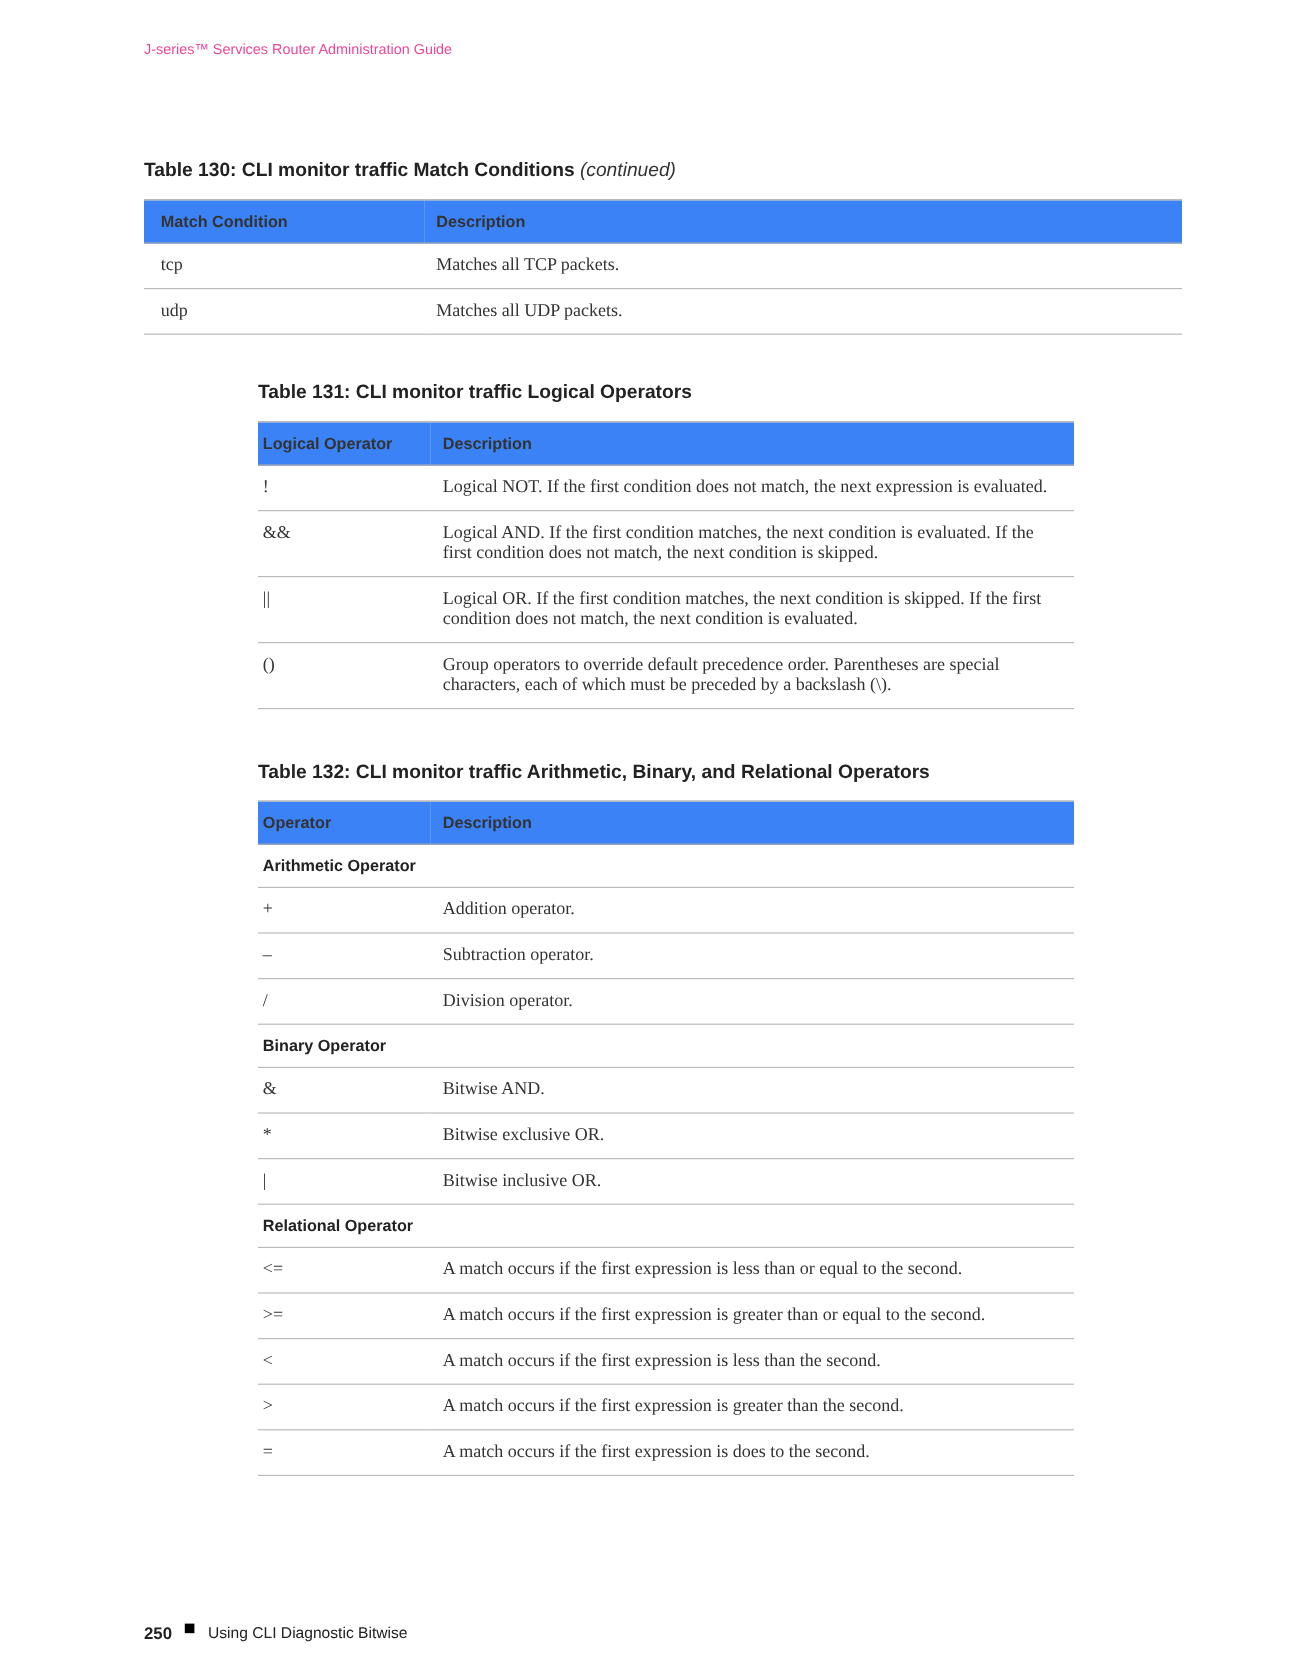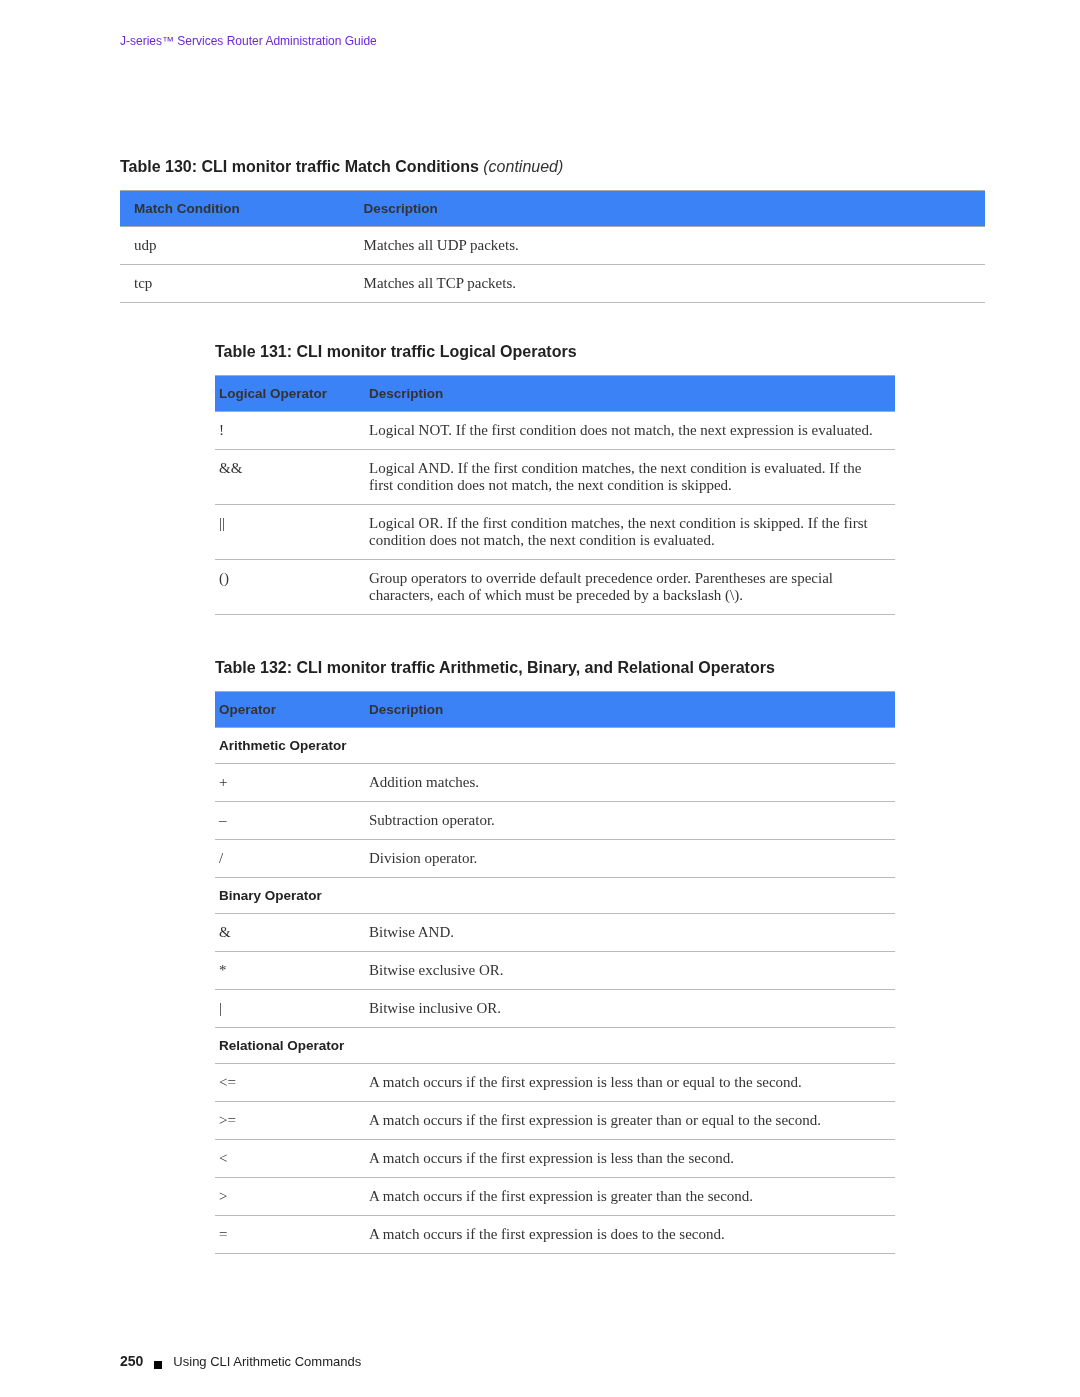--- a/index.html
+++ b/index.html
@@ -12,22 +12,22 @@
   }
   .page {
     padding: 34px 95px 34px 120px;
     box-sizing: border-box;
     min-height: 1397px;
     position: relative;
   }
   .running-head {
     font-family: Arial, Helvetica, sans-serif;
     font-size: 12px;
-    color: #6d28d9;
-    margin-bottom: 110px;
+    color: #ec4899;
+    margin-bottom: 86px;
   }
   .table-caption {
     font-family: Arial, Helvetica, sans-serif;
     font-size: 16px;
     color: #222;
     margin: 0 0 14px 0;
   }
   .table-caption strong { font-weight: 800; }
   .table-caption em { font-style: italic; color: #333; font-weight: 400;}
   table {
@@ -72,21 +72,21 @@
   .table132 th:first-child, .table132 td:first-child { width: 130px; padding-left: 4px;}
 
   .footer {
     position: absolute;
     bottom: 28px;
     left: 120px;
     font-family: Arial, Helvetica, sans-serif;
     font-size: 13px;
     color: #222;
     display: flex;
-    align-items: flex-end;
+    align-items: flex-start;
     gap: 11px;
   }
   .footer .pageno { font-weight: 800; font-size: 14px;}
   .footer .sq { width:8px; height:8px; background:#000; display:inline-block;}
 </style>
 </head>
 <body>
 
 <div class="page">
 
@@ -97,26 +97,26 @@
   </p>
   <table class="table130">
     <thead>
       <tr>
         <th>Match Condition</th>
         <th>Description</th>
       </tr>
     </thead>
     <tbody>
       <tr>
+        <td>tcp</td>
+        <td>Matches all TCP packets.</td>
+      </tr>
+      <tr>
         <td>udp</td>
         <td>Matches all UDP packets.</td>
-      </tr>
-      <tr>
-        <td>tcp</td>
-        <td>Matches all TCP packets.</td>
       </tr>
     </tbody>
   </table>
 
   <div class="inset">
     <p class="table-caption">
       <strong>Table 131: CLI monitor traffic Logical Operators</strong>
     </p>
     <table class="table131">
       <thead>
@@ -156,21 +156,21 @@
           <th>Operator</th>
           <th>Description</th>
         </tr>
       </thead>
       <tbody>
         <tr class="section-row">
           <td colspan="2">Arithmetic Operator</td>
         </tr>
         <tr>
           <td>+</td>
-          <td>Addition matches.</td>
+          <td>Addition operator.</td>
         </tr>
         <tr>
           <td>–</td>
           <td>Subtraction operator.</td>
         </tr>
         <tr>
           <td>/</td>
           <td>Division operator.</td>
         </tr>
 
@@ -213,16 +213,16 @@
           <td>=</td>
           <td>A match occurs if the first expression is does to the second.</td>
         </tr>
       </tbody>
     </table>
   </div>
 
   <div class="footer">
     <span class="pageno">250</span>
     <span class="sq"></span>
-    <span>Using CLI Arithmetic Commands</span>
+    <span>Using CLI Diagnostic Bitwise</span>
   </div>
 
 </div>
 
 </body></html>

